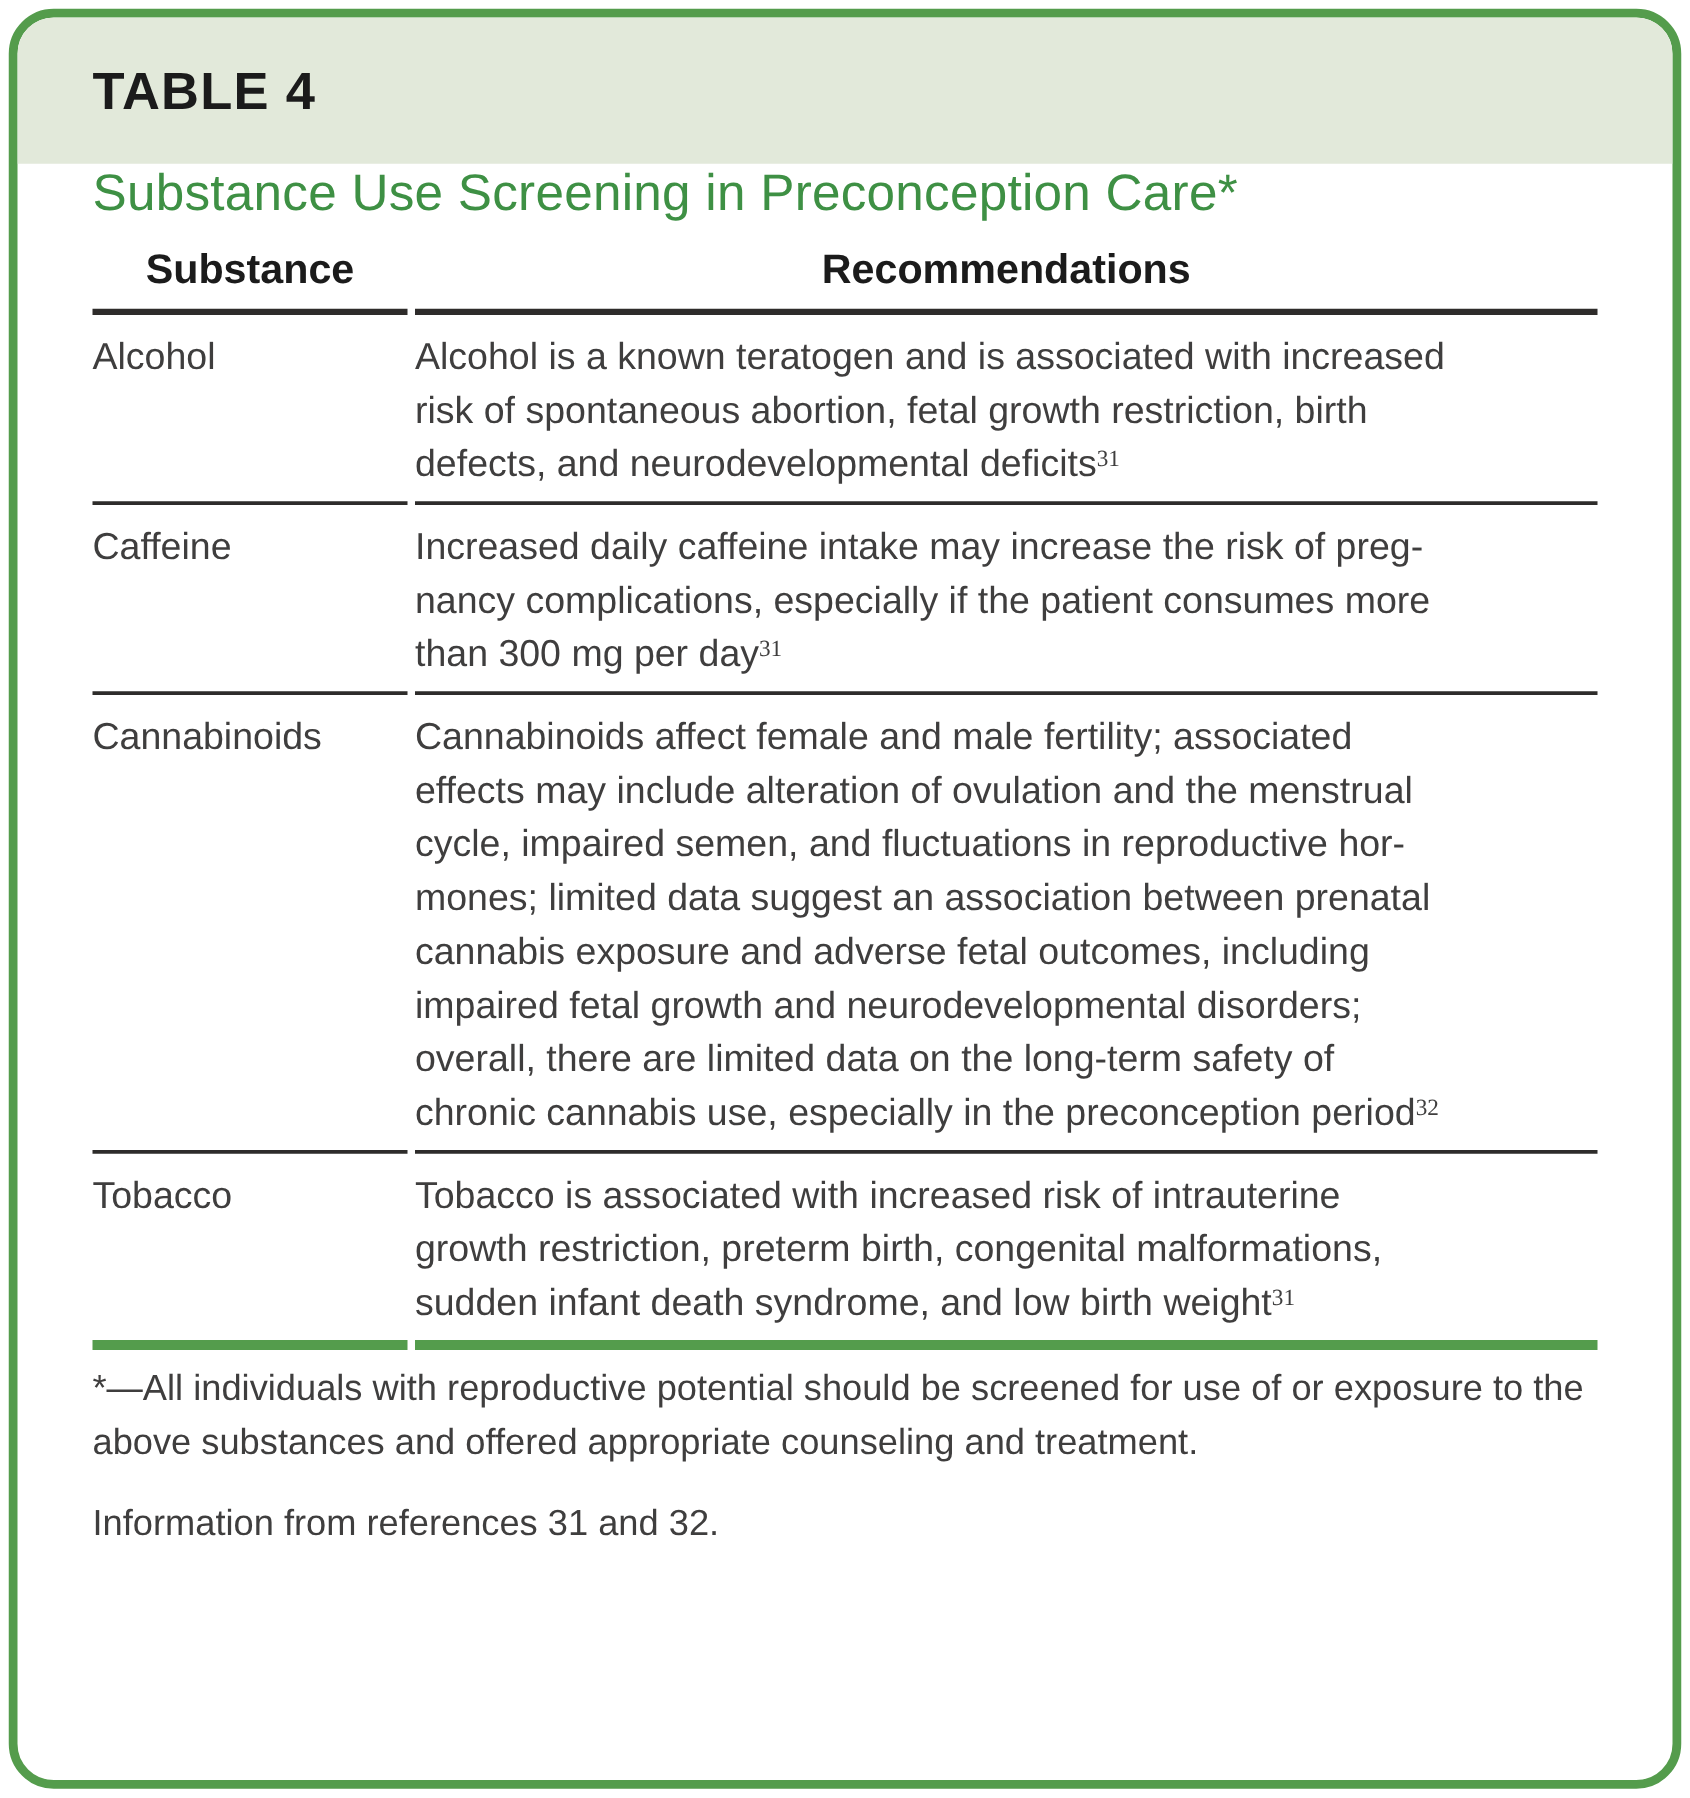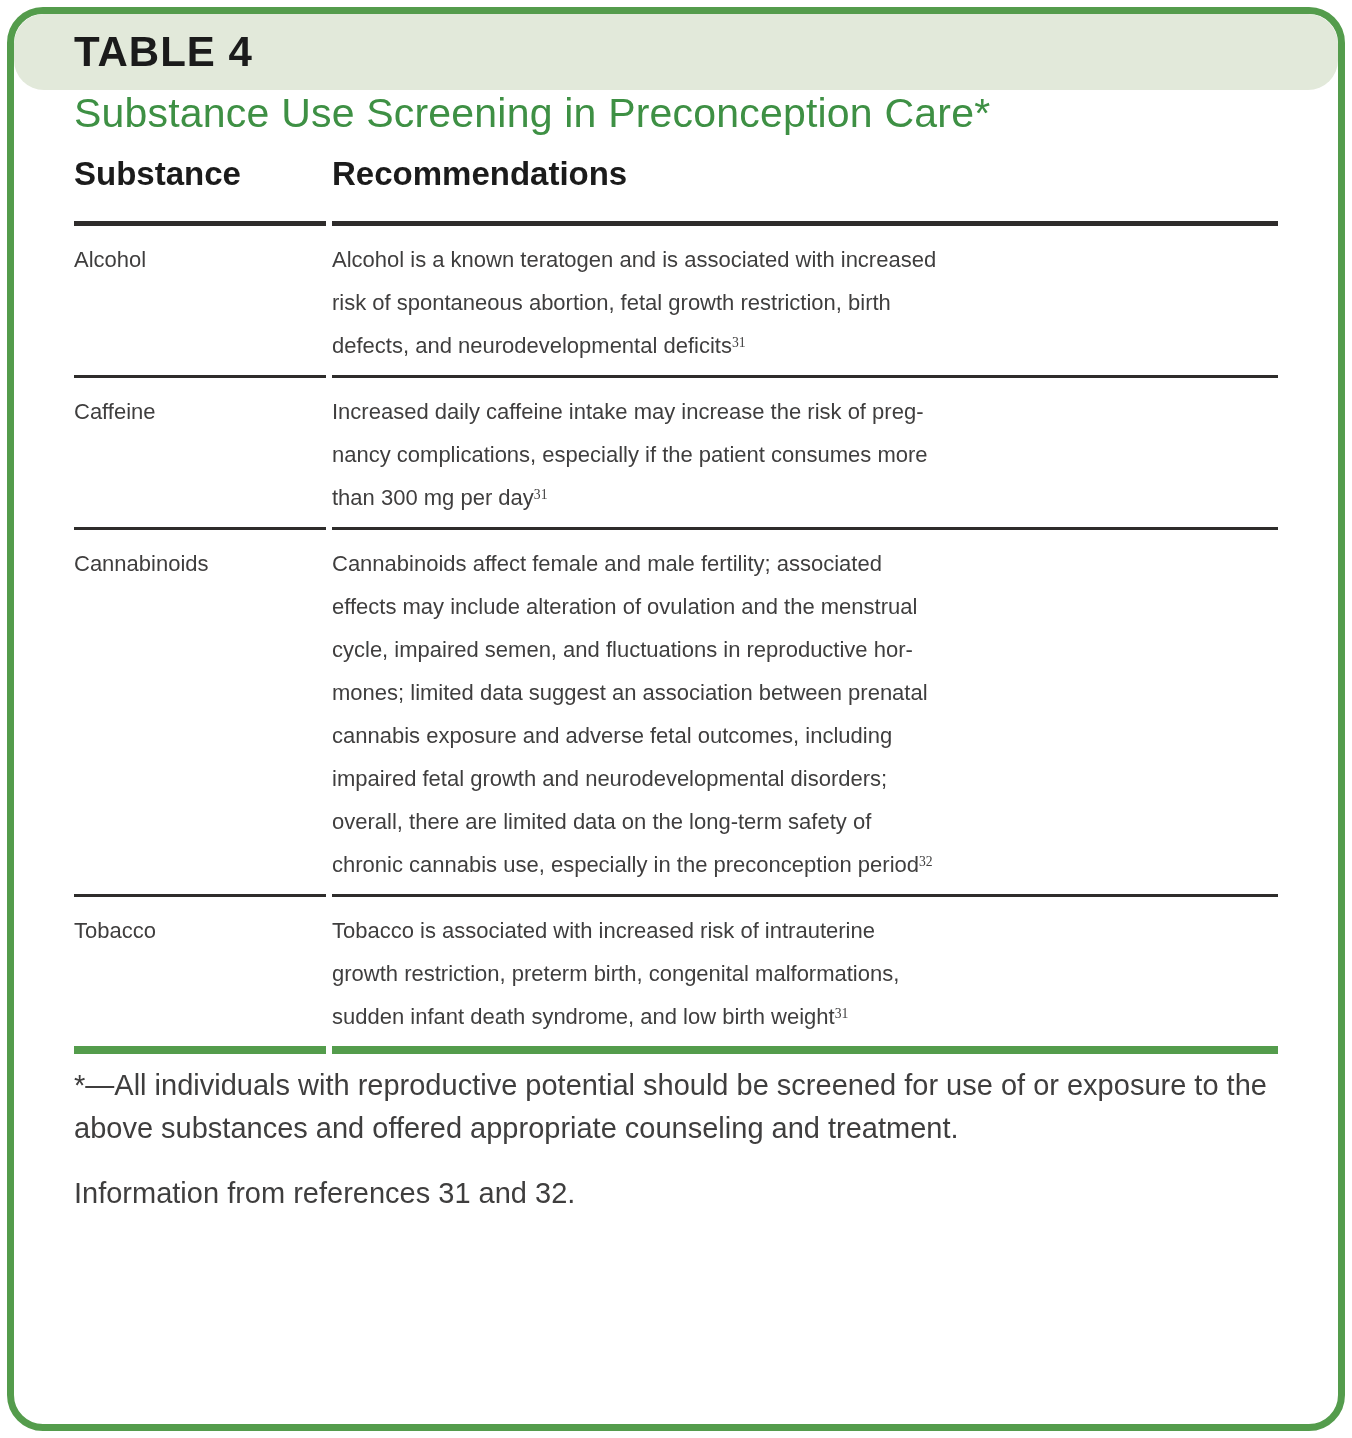--- a/index.html
+++ b/index.html
@@ -21,26 +21,25 @@
   .card{
     position:absolute;
     left:7px;top:7px;
     width:1338px;height:1424px;
     border:7px solid var(--frame-green);
     border-radius:36px;
     background:#ffffff;
     overflow:hidden;
   }
   .band{
-    height:76px;
+    height:117px;
     background:var(--band-green);
     display:flex;
     align-items:center;
     padding-left:60px;
-    border-radius:30px;
   }
   .table-tag{
     font-size:42px;
     font-weight:bold;
     letter-spacing:1px;
     color:var(--text-heavy);
   }
   .content{
     padding:0 60px;
   }
@@ -52,30 +51,30 @@
   }
   table.data{
     margin:18px -6px 0 -6px;
     width:calc(100% + 12px);
     border-collapse:separate;
     border-spacing:6px 0;
     table-layout:fixed;
   }
   table.data col.c1{width:252px;}
   table.data th{
-    text-align:left;
+    text-align:center;
     font-size:33px;
     font-weight:bold;
     color:var(--text-heavy);
-    padding:0 0 28px 0;
+    padding:0 0 13px 0;
     border-bottom:5px solid var(--rule-dark);
   }
   table.data td{
     vertical-align:top;
-    font-size:22px;
+    font-size:30px;
     line-height:43px;
     color:var(--text-dark);
     padding:12px 0 8px 0;
     border-bottom:3px solid var(--rule-dark);
   }
   table.data tbody tr:last-child td{
     border-bottom:8px solid var(--frame-green);
   }
   .rec-text{white-space:pre-line;}
   sup{

